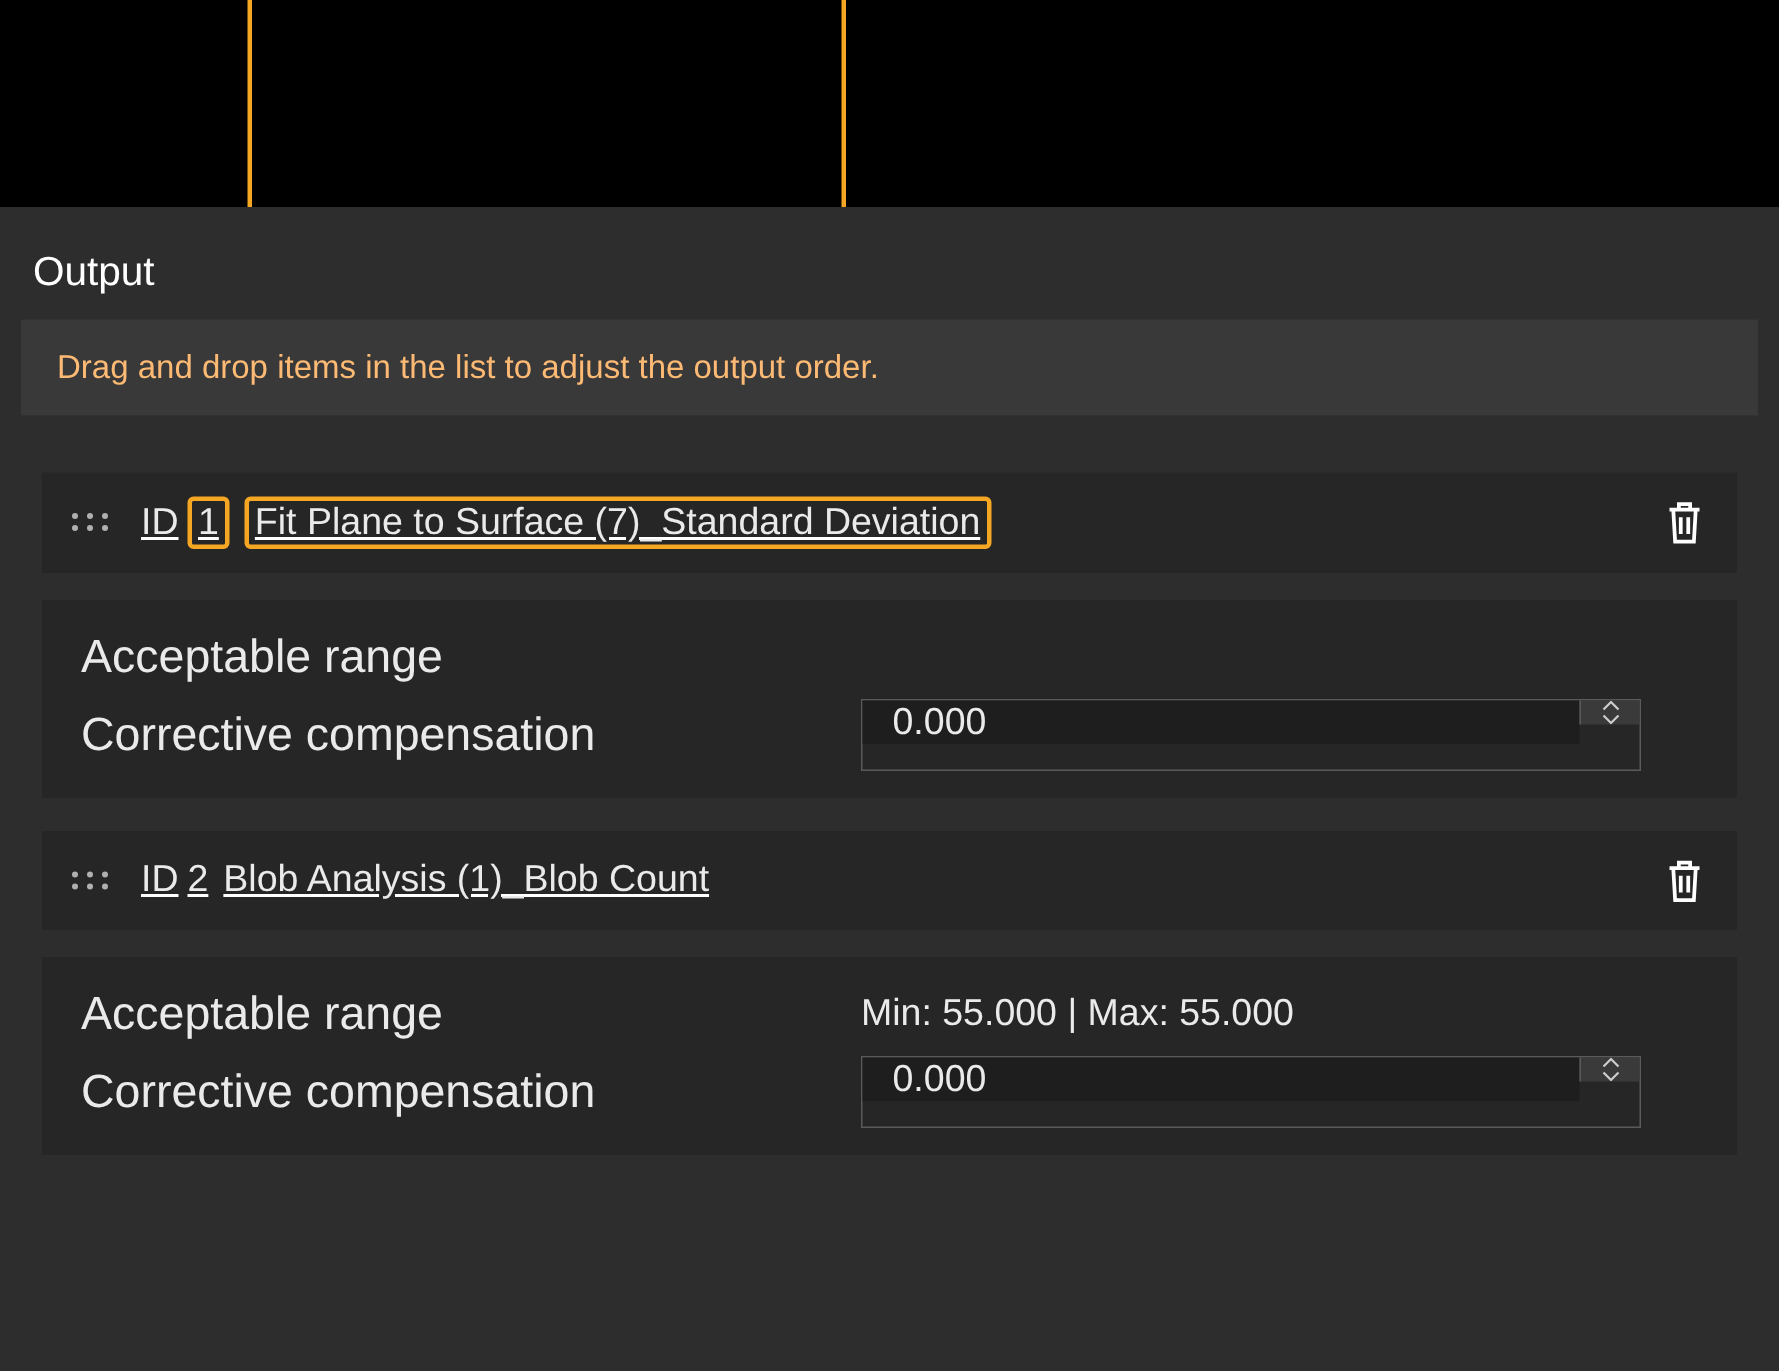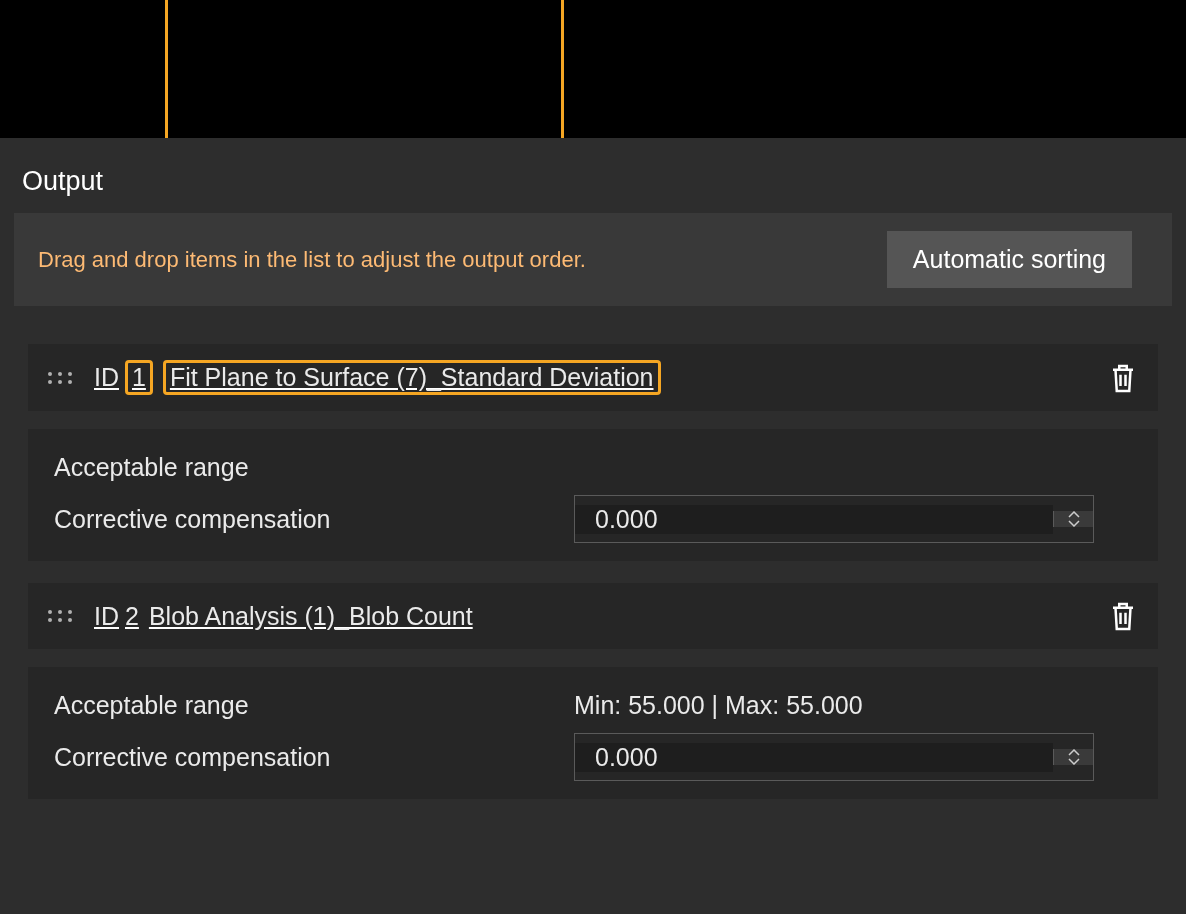--- a/index.html
+++ b/index.html
@@ -28,45 +28,44 @@
   .dot { width: 4px; height: 4px; background: #b0b0b0; border-radius: 50%; }
   .item-id-label { font-size: 25px; color: #eaeaea; margin-right: 6px; }
   .item-id { font-size: 25px; color: #eaeaea; display: inline-block; }
   .item-name { font-size: 25px; color: #eaeaea; display: inline-block; margin-left: 10px; }
   .trash { margin-left: auto; width: 30px; height: 34px; cursor: pointer; }
 
   .hilite { border: 3px solid #f5a623; border-radius: 4px; padding: 0 4px; }
 
   .item-body { background: #262626; margin-top: 18px; padding: 16px 26px 18px 26px; }
   .row { display: flex; align-items: center; min-height: 44px; }
-  .row-label { width: 520px; font-size: 25px; color: #eaeaea; }
+  .row-label { width: 520px; font-size: 31px; color: #eaeaea; }
   .row-value { font-size: 25px; color: #eaeaea; }
 
-  .spinbox { display: flex; align-items: center; border: 1px solid #5a5a5a; height: 48px; width: 520px; }
+  .spinbox { display: flex; align-items: flex-start; border: 1px solid #5a5a5a; height: 48px; width: 520px; }
   .spinbox-input { flex: 1; background: #1e1e1e; border: none; color: #eaeaea; font-size: 25px; padding: 0 20px; outline: none; }
   .spinbox-arrows { width: 40px; background: #3a3a3a; display: flex; flex-direction: column; border-left: 1px solid #5a5a5a; }
   .arrow { flex: 1; display: flex; align-items: center; justify-content: center; cursor: pointer; }
   .arrow svg { width: 12px; height: 8px; }
 
   
   .trash svg path, .trash svg rect { stroke: #fff; fill: none; stroke-width: 2; }
 </style>
 </head>
 <body>
 
 <div class="topbar"></div>
 <div class="callout-line" id="line1"></div>
 <div class="callout-line" id="line2"></div>
 
 <div class="panel">
   <div class="panel-title">Output</div>
 
   <div class="toolbar">
     <div class="toolbar-hint">Drag and drop items in the list to adjust the output order.</div>
-    <button class="btn btn-grey">Automatic sorting</button>
   </div>
 
   <div class="output-list">
 
     <div class="item">
       <div class="item-header">
         <div class="drag-handle">
           <span class="dot"></span>
             <span class="dot"></span>
           <span class="dot"></span>

